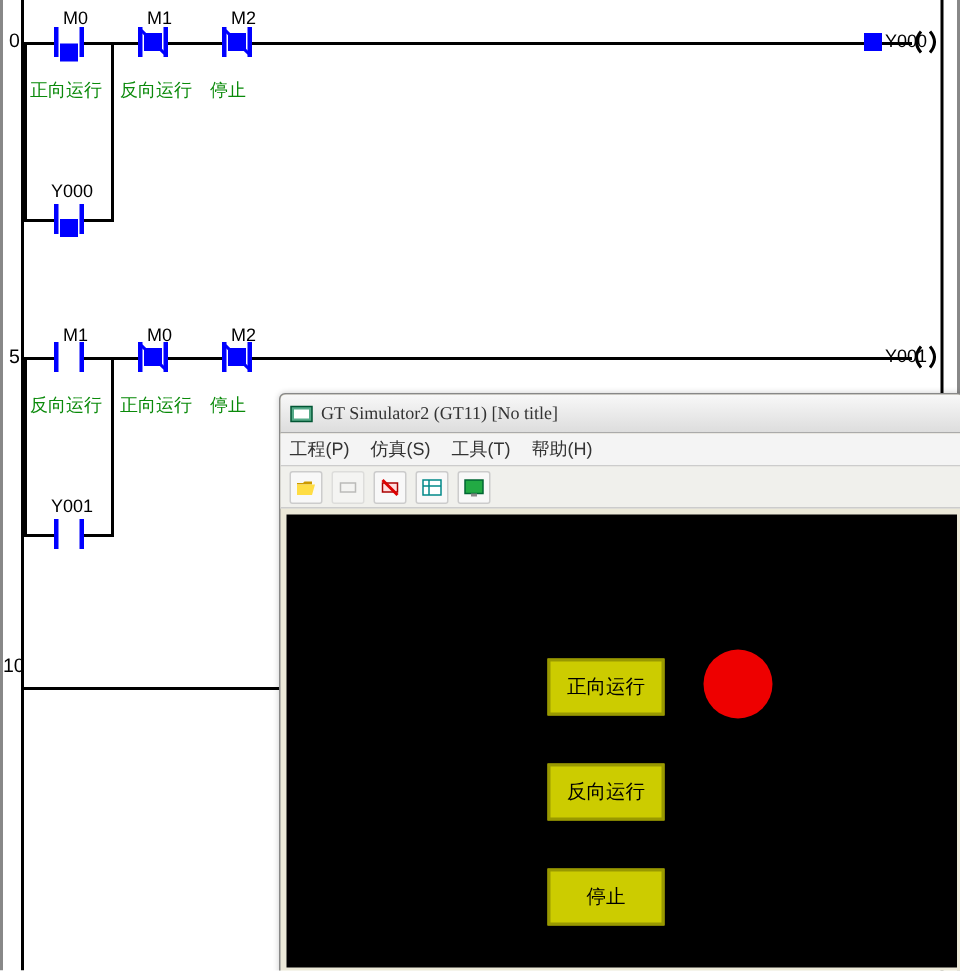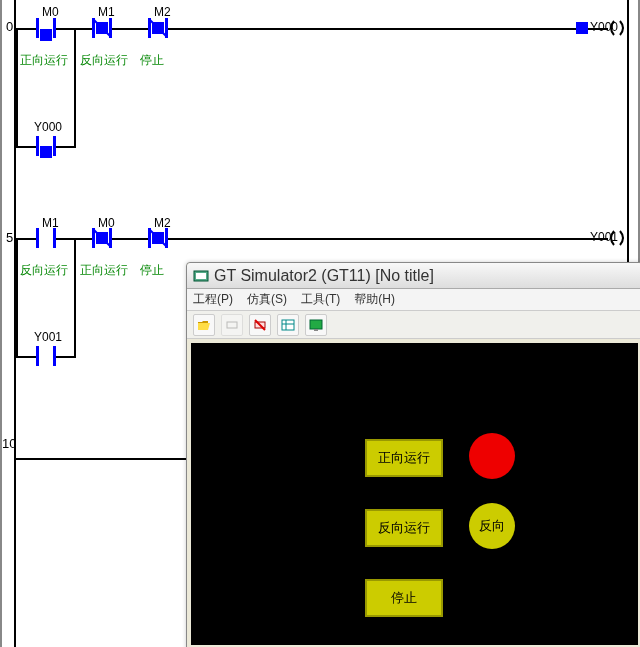--- a/index.html
+++ b/index.html
@@ -62,21 +62,21 @@
     border-bottom:1px solid #aaa;
     display:flex;
     align-items:center;
     padding:0 6px;
     border-radius:4px 4px 0 0;
   }
   .sim-titlebar .icon {
     width:16px;height:16px;margin-right:5px;
     display:inline-flex;align-items:center;justify-content:center;
   }
-  .sim-title { color:#333; font-size:16px; }
+  .sim-title { color:#333; font-size:12px;font-family:Liberation Serif, serif; }
   .sim-menubar {
     height:22px;
     background:#f4f4f4;
     border-bottom:1px solid #ccc;
     display:flex;
     align-items:center;
     padding:0 6px;
     gap:14px;
     font-size:12px;
     color:#333;
@@ -266,19 +266,16 @@
           <rect x="1" y="2" width="12" height="9" fill="#2a4" stroke="#063"></rect>
           <rect x="5" y="11" width="4" height="2" fill="#888"></rect>
         </svg>
     </span>
   </div>
   <div class="sim-canvas">
     <div class="hmi-btn" style="left:174px; top:96px;">正向运行</div>
     <div class="hmi-lamp lamp-red" style="left:278px; top:90px;"></div>
 
     <div class="hmi-btn" style="left:174px; top:166px;">反向运行</div>
-    <div class="hmi-lamp lamp-yellow" style="left:278px; top:160px;">
-      <span>反向</span>
-    </div>
 
     <div class="hmi-btn" style="left:174px; top:236px;">停止</div>
   </div>
 </div>
 
 </body></html>

